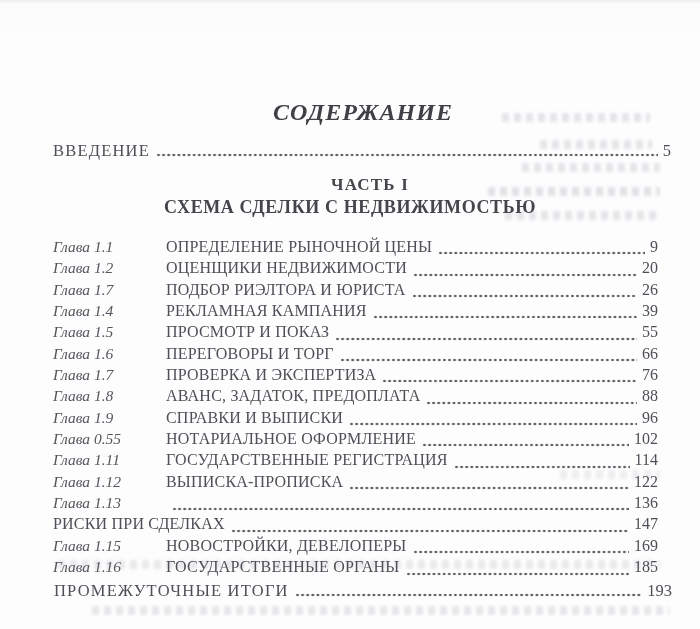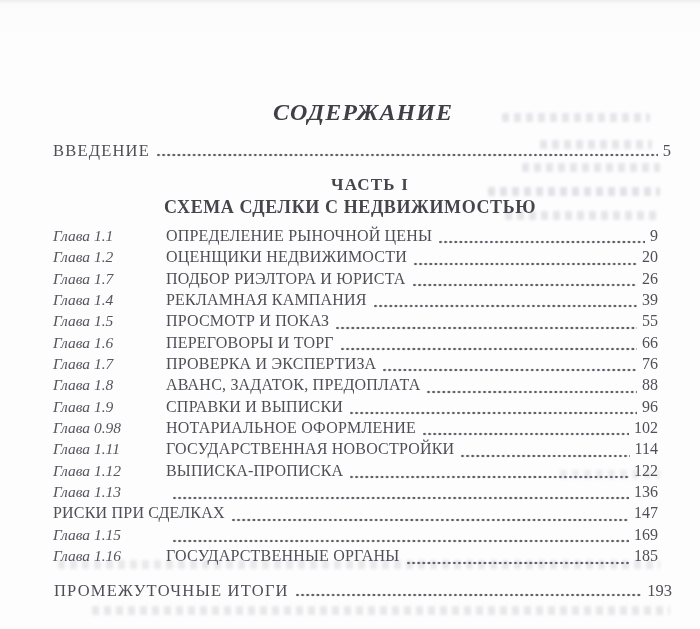--- a/index.html
+++ b/index.html
@@ -47,21 +47,21 @@
   }
   .page-num{flex:none;padding-left:3px;white-space:nowrap;}
 
   .part-heading{
     position:absolute;top:175px;left:0;width:700px;
     text-align:center;color:#45454c;
   }
   .part-title{font-size:17px;font-weight:700;letter-spacing:1.2px;padding-left:40px;}
   .part-subtitle{font-size:18px;font-weight:700;letter-spacing:.6px;margin-top:2px;}
 
-  .chapters{position:absolute;top:227px;left:40px;width:618px;}
+  .chapters{position:absolute;top:238px;left:40px;width:618px;}
   .chapter-row{height:21.35px;font-size:16px;}
   .chap-num{
     flex:none;width:113px;font-style:italic;font-size:15.5px;
     color:#55555d;white-space:nowrap;
   }
   .chap-title{flex:none;letter-spacing:.2px;white-space:nowrap;}
 </style>
 </head>
 <body>
 
@@ -147,29 +147,29 @@
   </div>
 
   <div class="row chapter-row">
     <span class="chap-num">Глава 1.9</span>
     <span class="chap-title">СПРАВКИ И ВЫПИСКИ</span>
     <span class="dots"></span>
     <span class="page-num">96</span>
   </div>
 
   <div class="row chapter-row">
-    <span class="chap-num">Глава 0.98</span>
+    <span class="chap-num">Глава 0.55</span>
     <span class="chap-title">НОТАРИАЛЬНОЕ ОФОРМЛЕНИЕ</span>
     <span class="dots"></span>
     <span class="page-num">102</span>
   </div>
 
   <div class="row chapter-row">
     <span class="chap-num">Глава 1.11</span>
-    <span class="chap-title">ГОСУДАРСТВЕННАЯ НОВОСТРОЙКИ</span>
+    <span class="chap-title">ГОСУДАРСТВЕННЫЕ РЕГИСТРАЦИЯ</span>
     <span class="dots"></span>
     <span class="page-num">114</span>
   </div>
 
   <div class="row chapter-row">
     <span class="chap-num">Глава 1.12</span>
     <span class="chap-title">ВЫПИСКА-ПРОПИСКА</span>
     <span class="dots"></span>
     <span class="page-num">122</span>
   </div>
@@ -181,20 +181,21 @@
   </div>
 
   <div class="row chapter-row">
     <span class="chap-title">РИСКИ ПРИ СДЕЛКАХ</span>
     <span class="dots"></span>
     <span class="page-num">147</span>
   </div>
 
   <div class="row chapter-row">
     <span class="chap-num">Глава 1.15</span>
+    <span class="chap-title">НОВОСТРОЙКИ, ДЕВЕЛОПЕРЫ</span>
     <span class="dots"></span>
     <span class="page-num">169</span>
   </div>
 
   <div class="row chapter-row">
     <span class="chap-num">Глава 1.16</span>
     <span class="chap-title">ГОСУДАРСТВЕННЫЕ ОРГАНЫ</span>
     <span class="dots"></span>
     <span class="page-num">185</span>
   </div>

